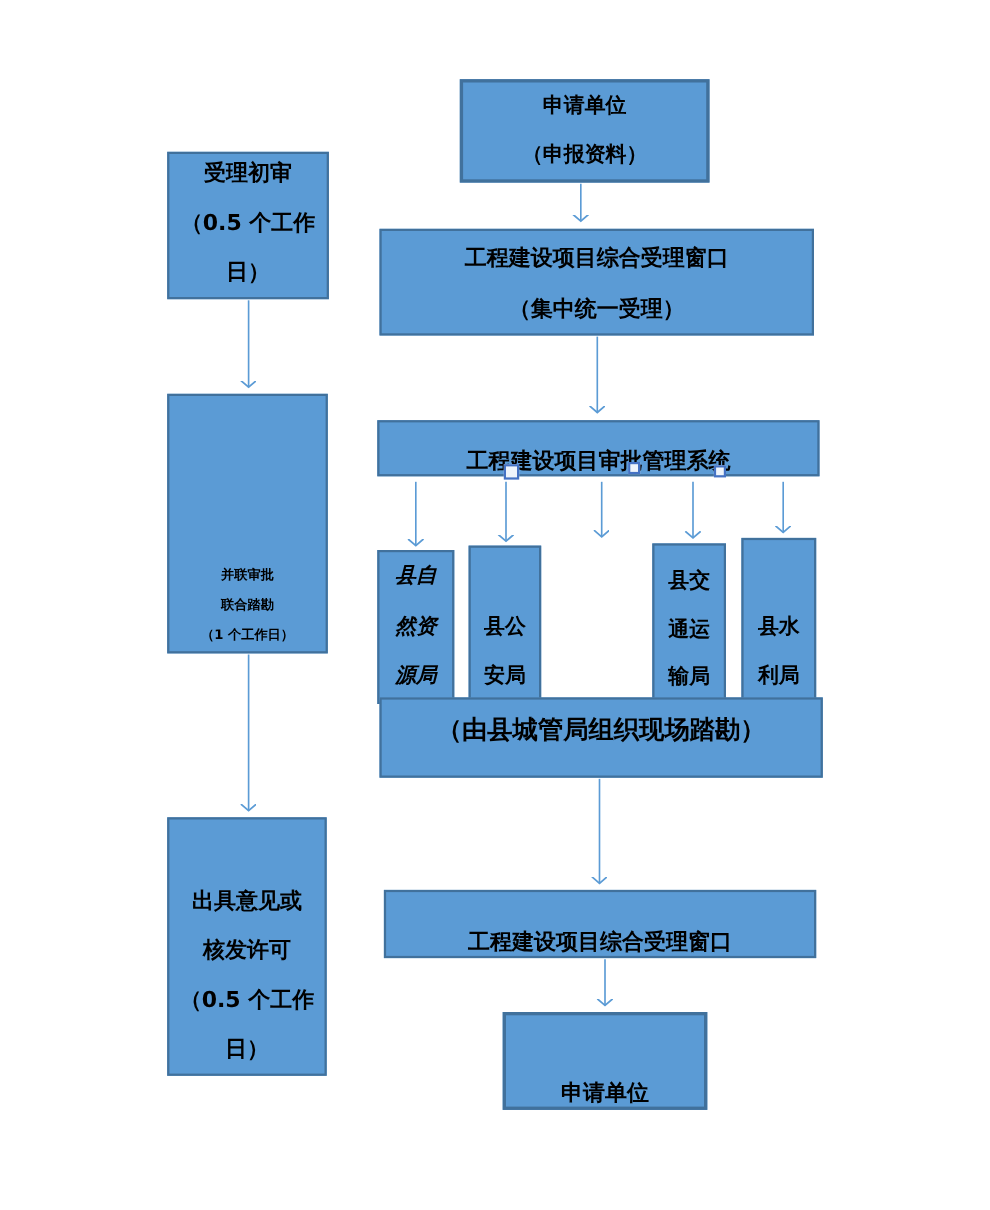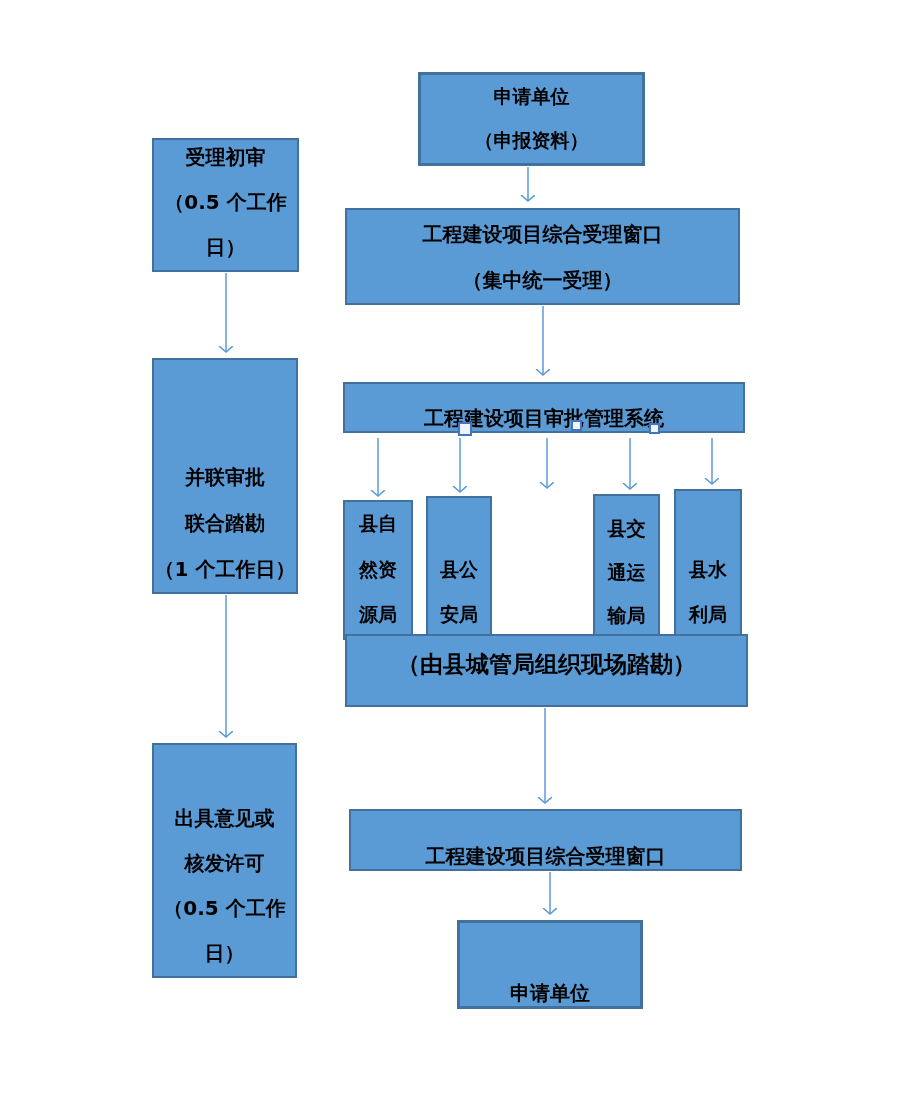--- a/index.html
+++ b/index.html
@@ -12,28 +12,28 @@
     position:absolute; box-sizing:border-box;
     background:var(--box-fill,#5b9bd5);
     border:2px solid var(--box-border,#41719c);
     display:flex; flex-direction:column; align-items:center; justify-content:flex-end;
     text-align:center; font-weight:bold; color:var(--text,#000);
     z-index:1;
   }
   .box .line { white-space:nowrap; }
   
   #lb1 { left:152px; top:138px; width:147px; height:134px; font-size:20px; line-height:2.25; }
-  #lb2 { left:152px; top:358px; width:146px; height:236px; font-size:20px; line-height:2.3;  }
+  #lb2 { left:152px; top:358px; width:146px; height:236px; font-size:12px; line-height:2.3;  }
   #lb3 { left:152px; top:743px; width:145px; height:235px; font-size:20px; line-height:2.25; }
   
   #tb  { left:418px; top:72px;  width:227px; height:94px;  font-size:19px; line-height:2.35; border-width:3px; }
   #w1  { left:345px; top:208px; width:395px; height:97px;  font-size:20px; line-height:2.3; }
   #sys { left:343px; top:382px; width:402px; height:51px;  font-size:20px; line-height:1.3; }
   .dept { font-size:19px; line-height:2.4; }
-  #d1 { left:343px; top:500px; width:70px; height:140px; }
+  #d1 { left:343px; top:500px; width:70px; height:140px;font-style:italic; }
   #d2 { left:426px; top:496px; width:66px; height:144px; }
   #d3 { left:512px; top:493px; width:65px; height:147px; }
   #d4 { left:593px; top:494px; width:67px; height:146px; line-height:2.3; }
   #d5 { left:674px; top:489px; width:68px; height:151px; }
   #wide { left:345px; top:634px; width:403px; height:73px; font-size:23px; line-height:1.3; z-index:2; justify-content:flex-start; padding-top:14px; }
   #w2  { left:349px; top:809px; width:393px; height:62px; font-size:20px; line-height:1.3; }
   #fb  { left:457px; top:920px; width:186px; height:89px; font-size:20px; line-height:1.3; border-width:3px; }
   
   .handle {
     position:absolute; box-sizing:border-box; z-index:3;

